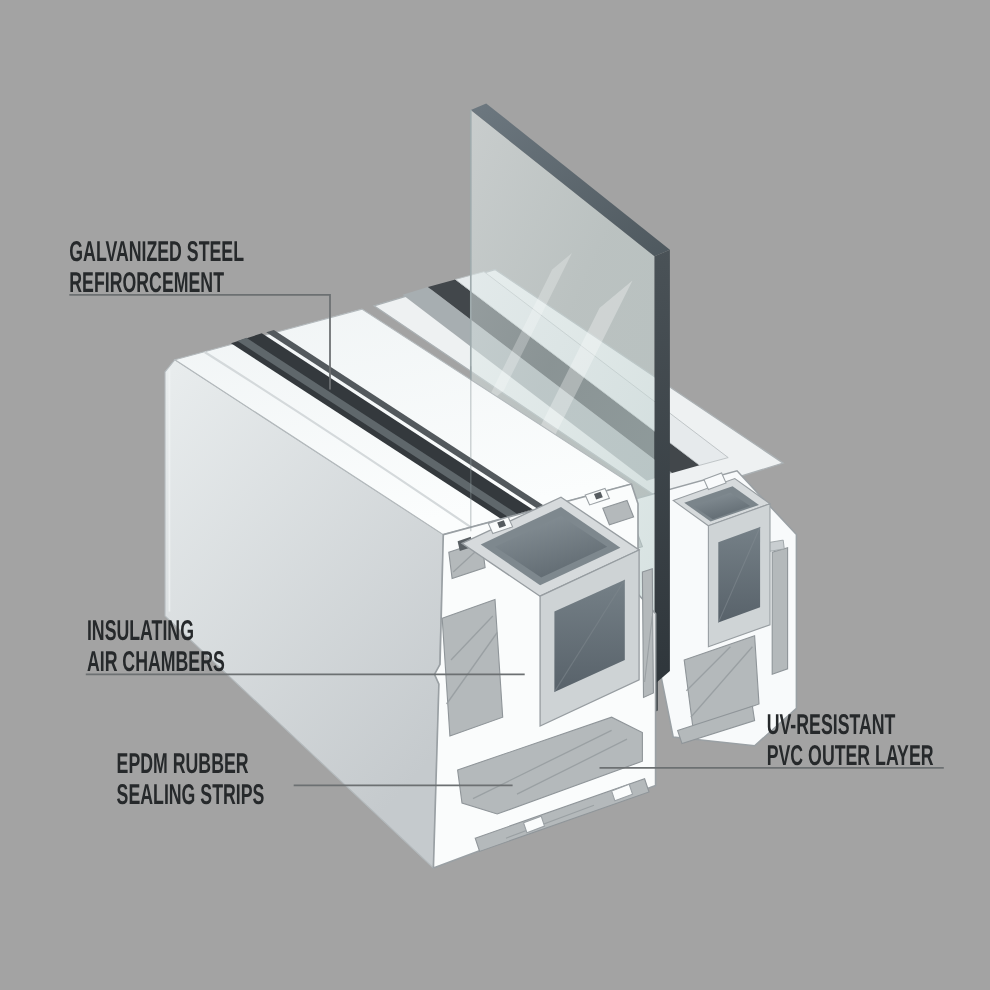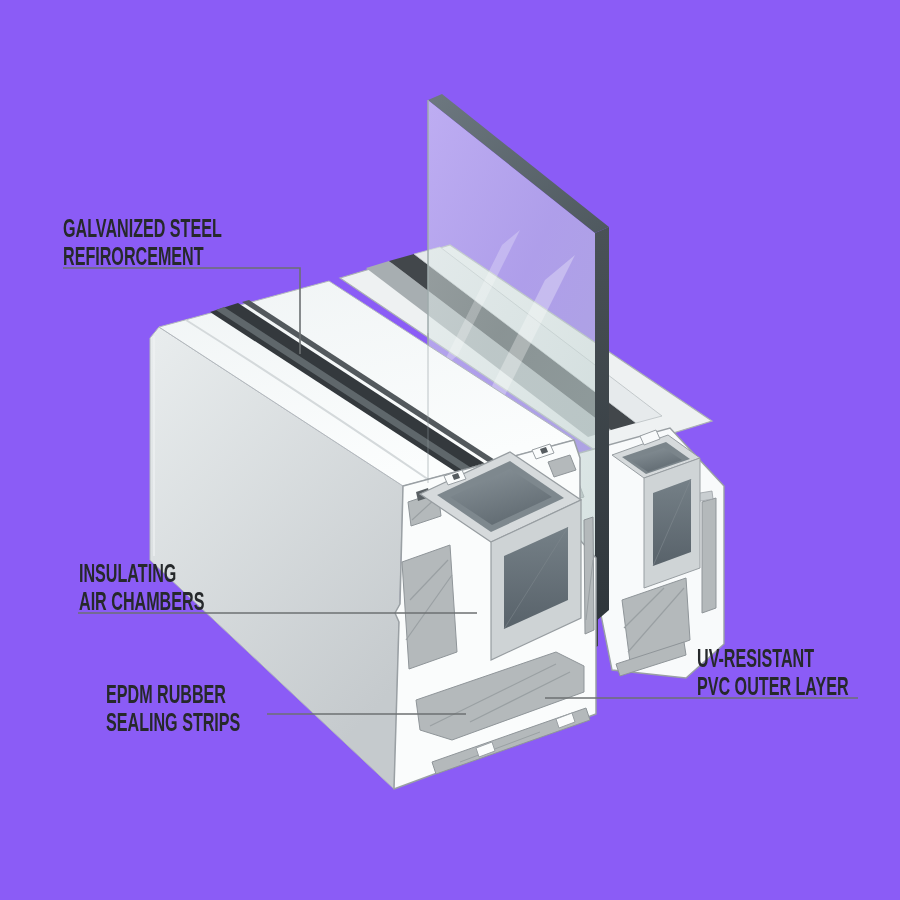--- a/index.html
+++ b/index.html
@@ -1,16 +1,16 @@
 <!DOCTYPE html>
 <html><head>
 <meta charset="utf-8">
 <style>
   html,body{margin:0;padding:0;background:#ffffff;}
-  .stage{position:relative;width:900px;height:900px;background:#8b5cf6;overflow:hidden;
+  .stage{position:relative;width:900px;height:900px;background:#a3a3a3;overflow:hidden;
          font-family:"Liberation Sans",sans-serif;}
   .artwork{position:absolute;left:0;top:0;}
   .label{position:absolute;font-weight:bold;font-size:26px;line-height:28px;
          color:#26292b;letter-spacing:0px;white-space:nowrap;
          transform:scaleX(0.62);transform-origin:left top;}
   .label span{display:block;}
   .lbl-galvanized{left:63px;top:214px;}
   .lbl-insulating{left:79px;top:559px;}
   .lbl-epdm{left:106px;top:680px;}
   .lbl-uv{left:697px;top:644px;}

